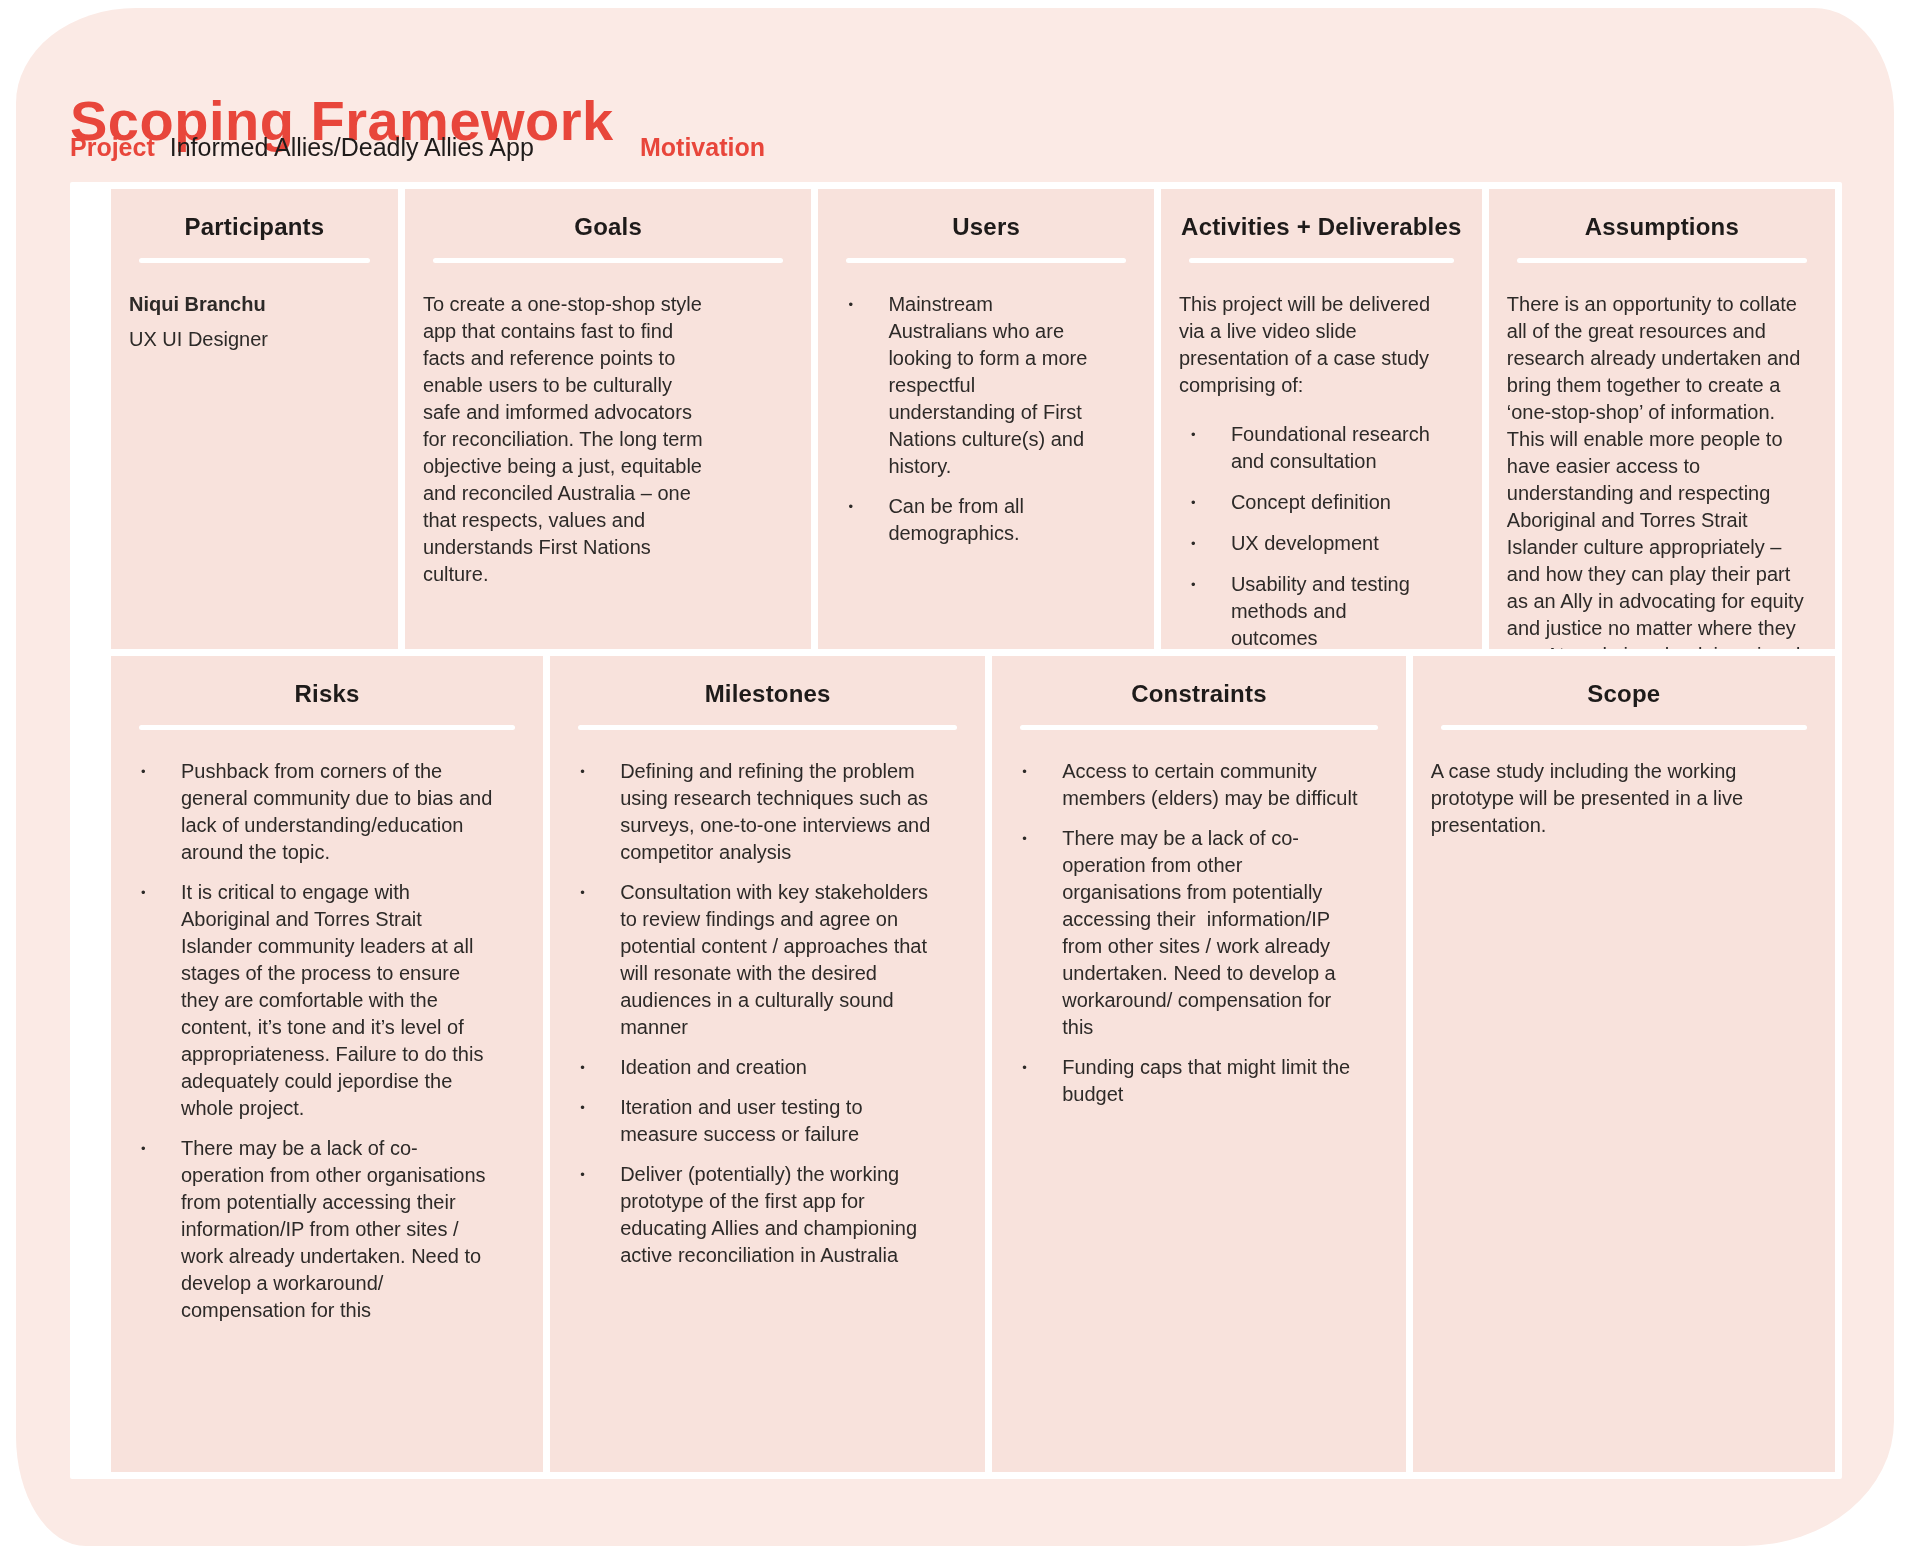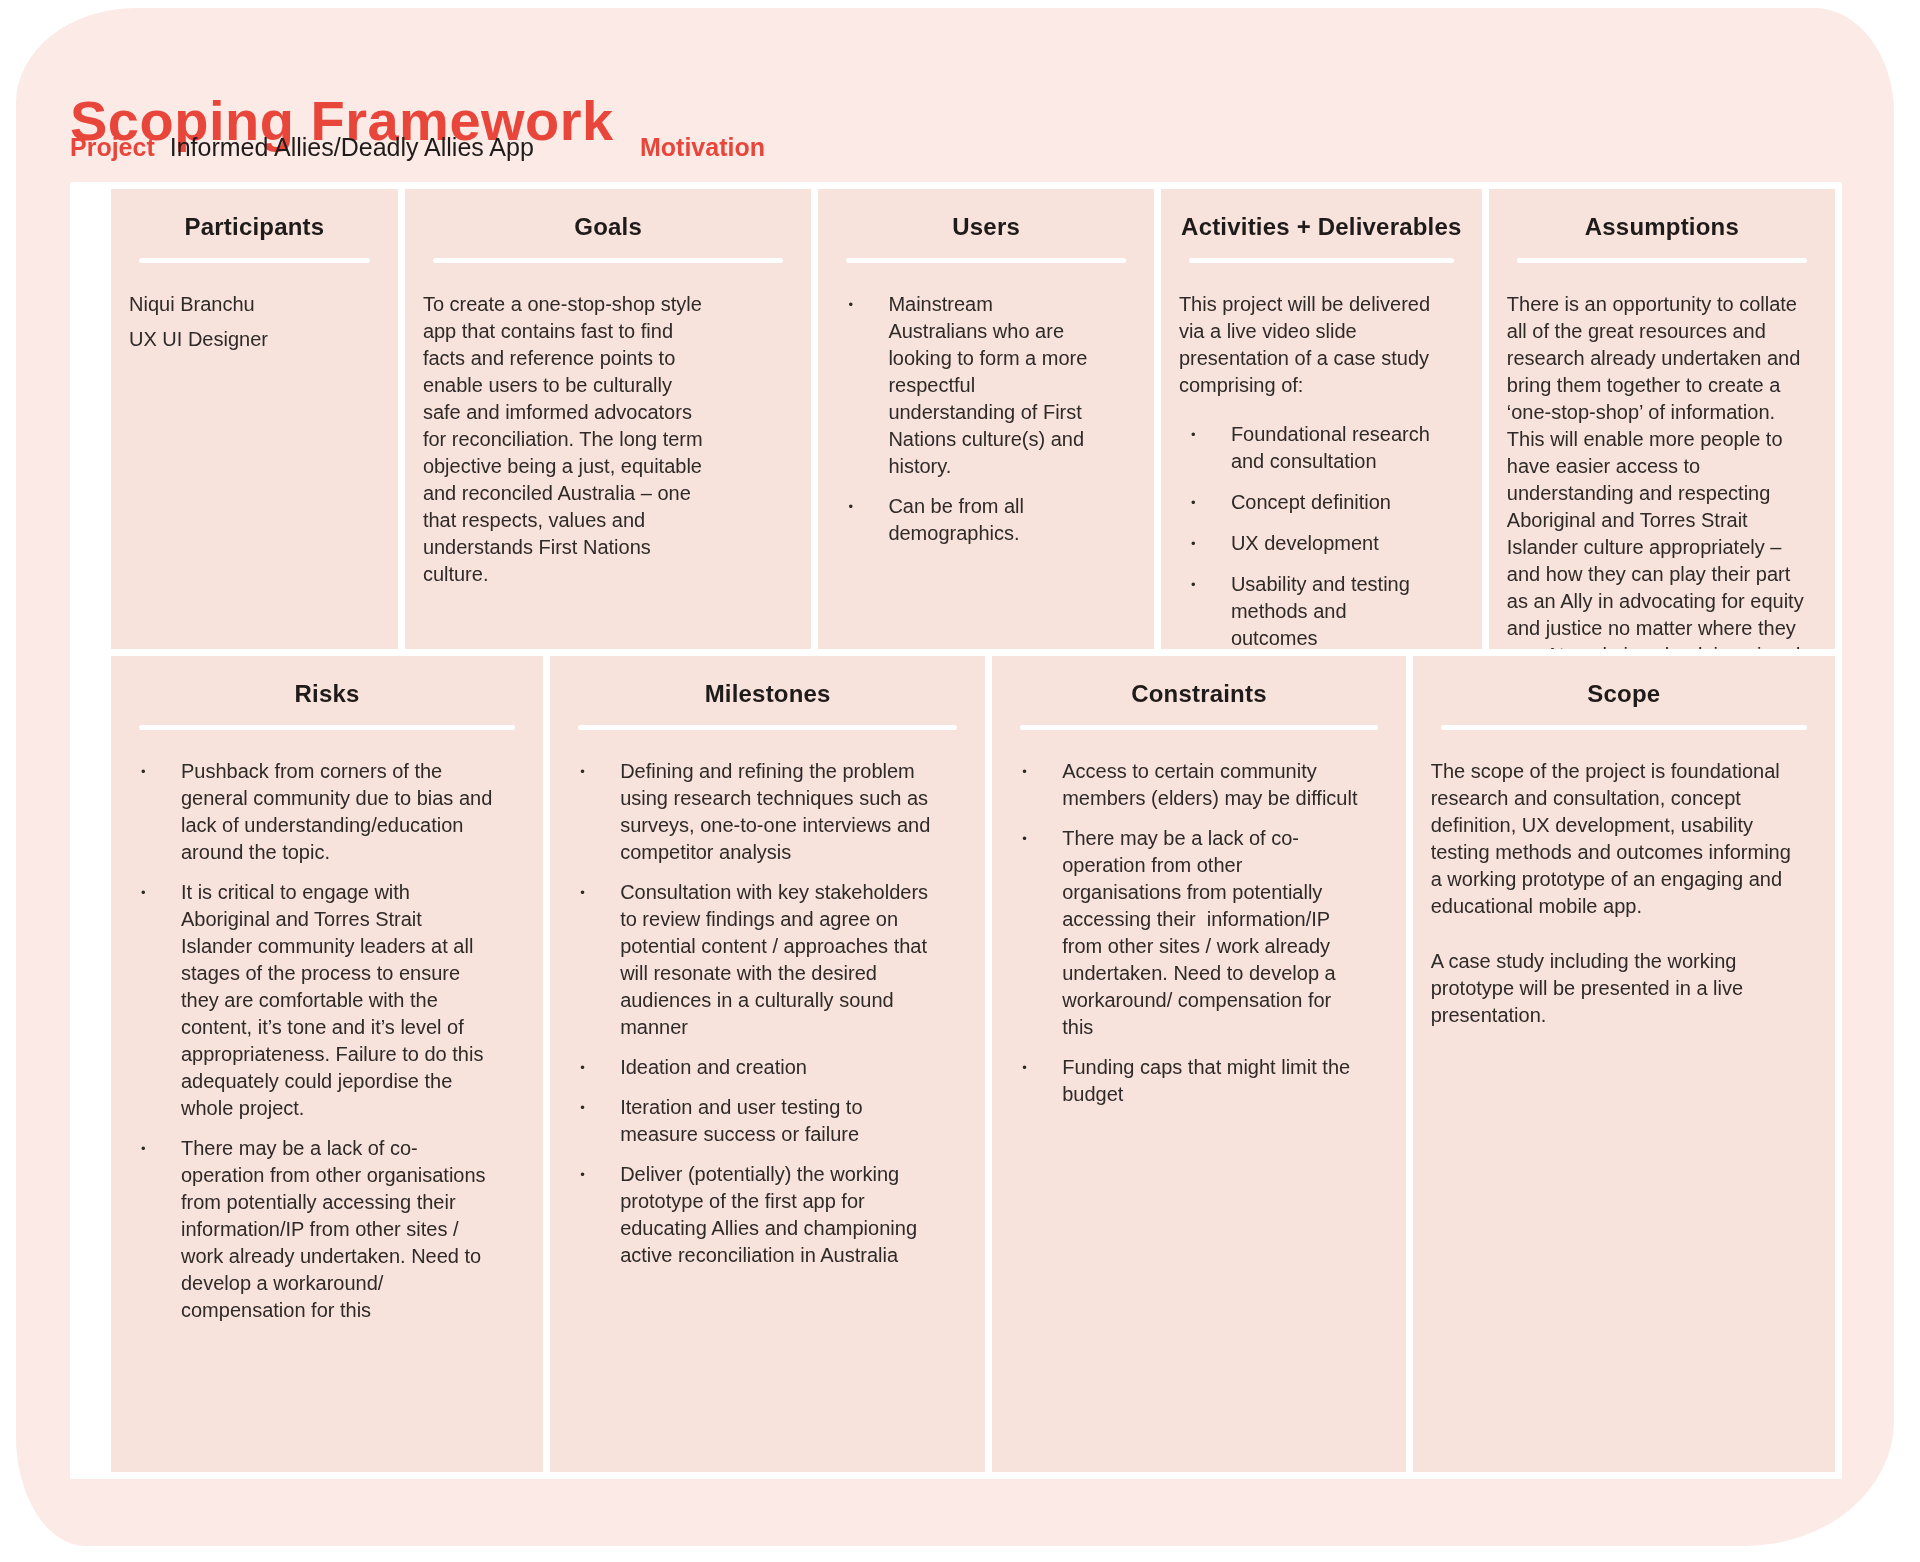--- a/index.html
+++ b/index.html
@@ -37,21 +37,21 @@
   .cell-title {
     margin:24px 0 0; text-align:center;
     font-size:24px; font-weight:bold; color:#1e1b1a; letter-spacing:0.2px;
   }
   .underline { height:5px; background:#ffffff; border-radius:3px; margin:17px 10px 0; }
 
   .cell-body, .para, .bullet-text, .p-name, .p-role {
     font-size:20px; line-height:27px; color:#2d2a28; white-space:pre-wrap;
   }
   .cell-body { margin:28px 0 0; }
-  .p-name { margin:28px 0 8px; font-weight:normal; }
+  .p-name { margin:28px 0 8px; font-weight:bold; }
   .p-role { margin:2px 0 0; }
 
   .bullets { margin-top:28px; }
   .bullet { display:flex; align-items:flex-start; margin-bottom:13px; padding-left:12px; }
   .dot { flex:none; width:40px; font-size:13px; line-height:27px; color:#2d2a28; }
 
   
   .cell-goals .cell-body { padding-right:84px;margin-top:28px; }
   .cell-users .bullets { padding-right:40px; }
   .cell-activities .cell-body { padding-right:20px; }
@@ -210,21 +210,20 @@
                 <span class="dot">•</span>
                 <span class="bullet-text">Funding caps that might limit the budget</span>
               </div>
             </div>
         </section>
 
         <section class="cell cell-scope">
           <h3 class="cell-title">Scope</h3>
           <div class="underline"></div>
           <div class="paras">
-              <p class="para">The scope of the project is foundational research and consultation, concept definition, UX development, usability testing methods and outcomes informing a working prototype of an engaging and educational mobile app.</p>
               <p class="para">A case study including the working prototype will be presented in a live presentation.</p>
             </div>
         </section>
 
       </div>
     </div>
   </div>
 </div>
 
 </body></html>

